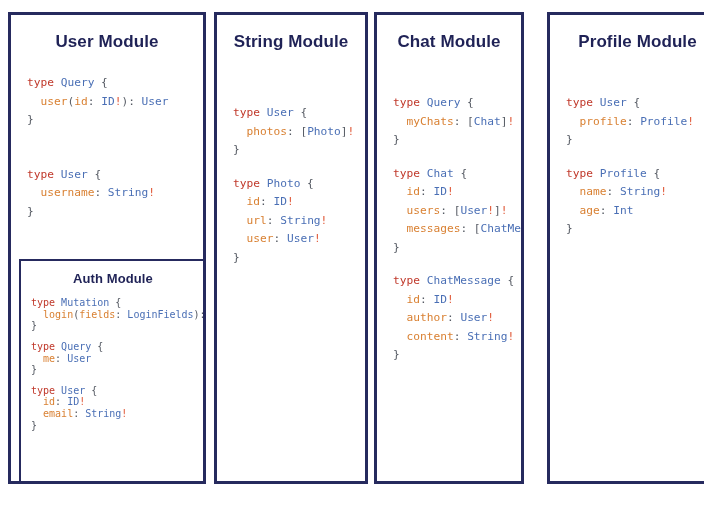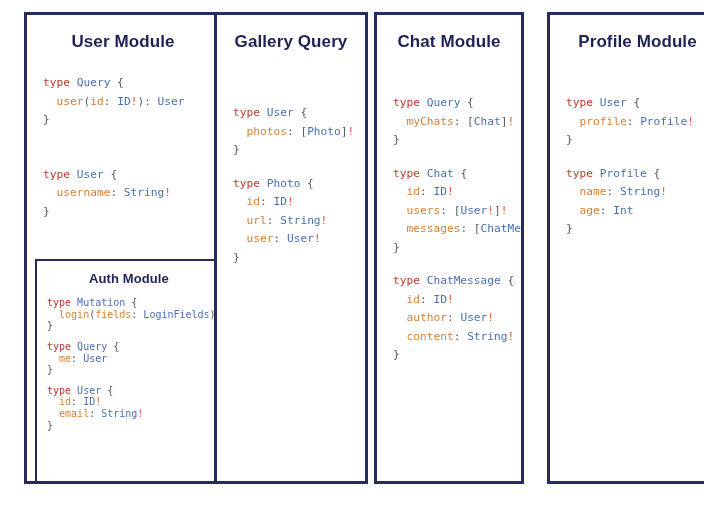--- a/index.html
+++ b/index.html
@@ -24,21 +24,21 @@
 
   .module-card {
     position: absolute;
     background: #ffffff;
     border: 3px solid #262a5e;
     box-sizing: border-box;
     overflow: hidden;
   }
 
   
-  #card-user     { left: 24px;   top: 12px; width: 198px; height: 472px; }
+  #card-user     { left: 8px;   top: 12px; width: 198px; height: 472px; }
   #card-gallery  { left: 214px; top: 12px; width: 154px; height: 472px; }
   #card-chat     { left: 374px; top: 12px; width: 150px; height: 472px; }
   #card-profile  { left: 547px; top: 12px; width: 181px; height: 472px; }
 
   .module-title {
     text-align: center;
     color: #1f2256;
     font-weight: bold;
     font-size: 17px;
     letter-spacing: 0.1px;
@@ -109,21 +109,21 @@
     <div class="code-block"><div><div><span class="kw">type </span><span class="tn">Query</span><span class="pun"> {</span></div><div><span class="pun">  </span><span class="fld">user</span><span class="pun">(</span><span class="fld">id</span><span class="pun">: </span><span class="tn">ID</span><span class="bang">!</span><span class="pun">): </span><span class="tn">User</span></div><div><span class="pun">}</span></div></div><div class="code-gap-lg"></div><div><div><span class="kw">type </span><span class="tn">User</span><span class="pun"> {</span></div><div><span class="pun">  </span><span class="fld">username</span><span class="pun">: </span><span class="tn">String</span><span class="bang">!</span></div><div><span class="pun">}</span></div></div></div>
 
     <div id="card-auth">
       <div class="module-title">Auth Module</div>
       <div class="code-gap-xs"></div>
       <div class="code-block"><div><div><span class="kw">type </span><span class="tn">Mutation</span><span class="pun"> {</span></div><div><span class="pun">  </span><span class="fld">login</span><span class="pun">(</span><span class="fld">fields</span><span class="pun">: </span><span class="tn">LoginFields</span><span class="pun">): </span><span class="tn">User</span></div><div><span class="pun">}</span></div></div><div class="code-gap-sm"></div><div><div><span class="kw">type </span><span class="tn">Query</span><span class="pun"> {</span></div><div><span class="pun">  </span><span class="fld">me</span><span class="pun">: </span><span class="tn">User</span></div><div><span class="pun">}</span></div></div><div class="code-gap-sm"></div><div><div><span class="kw">type </span><span class="tn">User</span><span class="pun"> {</span></div><div><span class="pun">  </span><span class="fld">id</span><span class="pun">: </span><span class="tn">ID</span><span class="bang">!</span></div><div><span class="pun">  </span><span class="fld">email</span><span class="pun">: </span><span class="tn">String</span><span class="bang">!</span></div><div><span class="pun">}</span></div></div></div>
     </div>
   </div>
 
   <div class="module-card" id="card-gallery">
-    <div class="module-title">Gallery Query</div>
+    <div class="module-title">String Module</div>
     <div class="spacer-top-gallery"></div>
     <div class="code-block"><div><div><span class="kw">type </span><span class="tn">User</span><span class="pun"> {</span></div><div><span class="pun">  </span><span class="fld">photos</span><span class="pun">: [</span><span class="tn">Photo</span><span class="pun">]</span><span class="bang">!</span></div><div><span class="pun">}</span></div></div><div class="code-gap-sm"></div><div><div><span class="kw">type </span><span class="tn">Photo</span><span class="pun"> {</span></div><div><span class="pun">  </span><span class="fld">id</span><span class="pun">: </span><span class="tn">ID</span><span class="bang">!</span></div><div><span class="pun">  </span><span class="fld">url</span><span class="pun">: </span><span class="tn">String</span><span class="bang">!</span></div><div><span class="pun">  </span><span class="fld">user</span><span class="pun">: </span><span class="tn">User</span><span class="bang">!</span></div><div><span class="pun">}</span></div></div></div>
   </div>
 
   <div class="module-card" id="card-chat">
     <div class="module-title">Chat Module</div>
     <div class="spacer-top-chat"></div>
     <div class="code-block"><div><div><span class="kw">type </span><span class="tn">Query</span><span class="pun"> {</span></div><div><span class="pun">  </span><span class="fld">myChats</span><span class="pun">: [</span><span class="tn">Chat</span><span class="pun">]</span><span class="bang">!</span></div><div><span class="pun">}</span></div></div><div class="code-gap-sm"></div><div><div><span class="kw">type </span><span class="tn">Chat</span><span class="pun"> {</span></div><div><span class="pun">  </span><span class="fld">id</span><span class="pun">: </span><span class="tn">ID</span><span class="bang">!</span></div><div><span class="pun">  </span><span class="fld">users</span><span class="pun">: [</span><span class="tn">User</span><span class="bang">!</span><span class="pun">]</span><span class="bang">!</span></div><div><span class="pun">  </span><span class="fld">messages</span><span class="pun">: [</span><span class="tn">ChatMessage</span></div><div><span class="pun">}</span></div></div><div class="code-gap-sm"></div><div><div><span class="kw">type </span><span class="tn">ChatMessage</span><span class="pun"> {</span></div><div><span class="pun">  </span><span class="fld">id</span><span class="pun">: </span><span class="tn">ID</span><span class="bang">!</span></div><div><span class="pun">  </span><span class="fld">author</span><span class="pun">: </span><span class="tn">User</span><span class="bang">!</span></div><div><span class="pun">  </span><span class="fld">content</span><span class="pun">: </span><span class="tn">String</span><span class="bang">!</span></div><div><span class="pun">}</span></div></div></div>
   </div>
 

